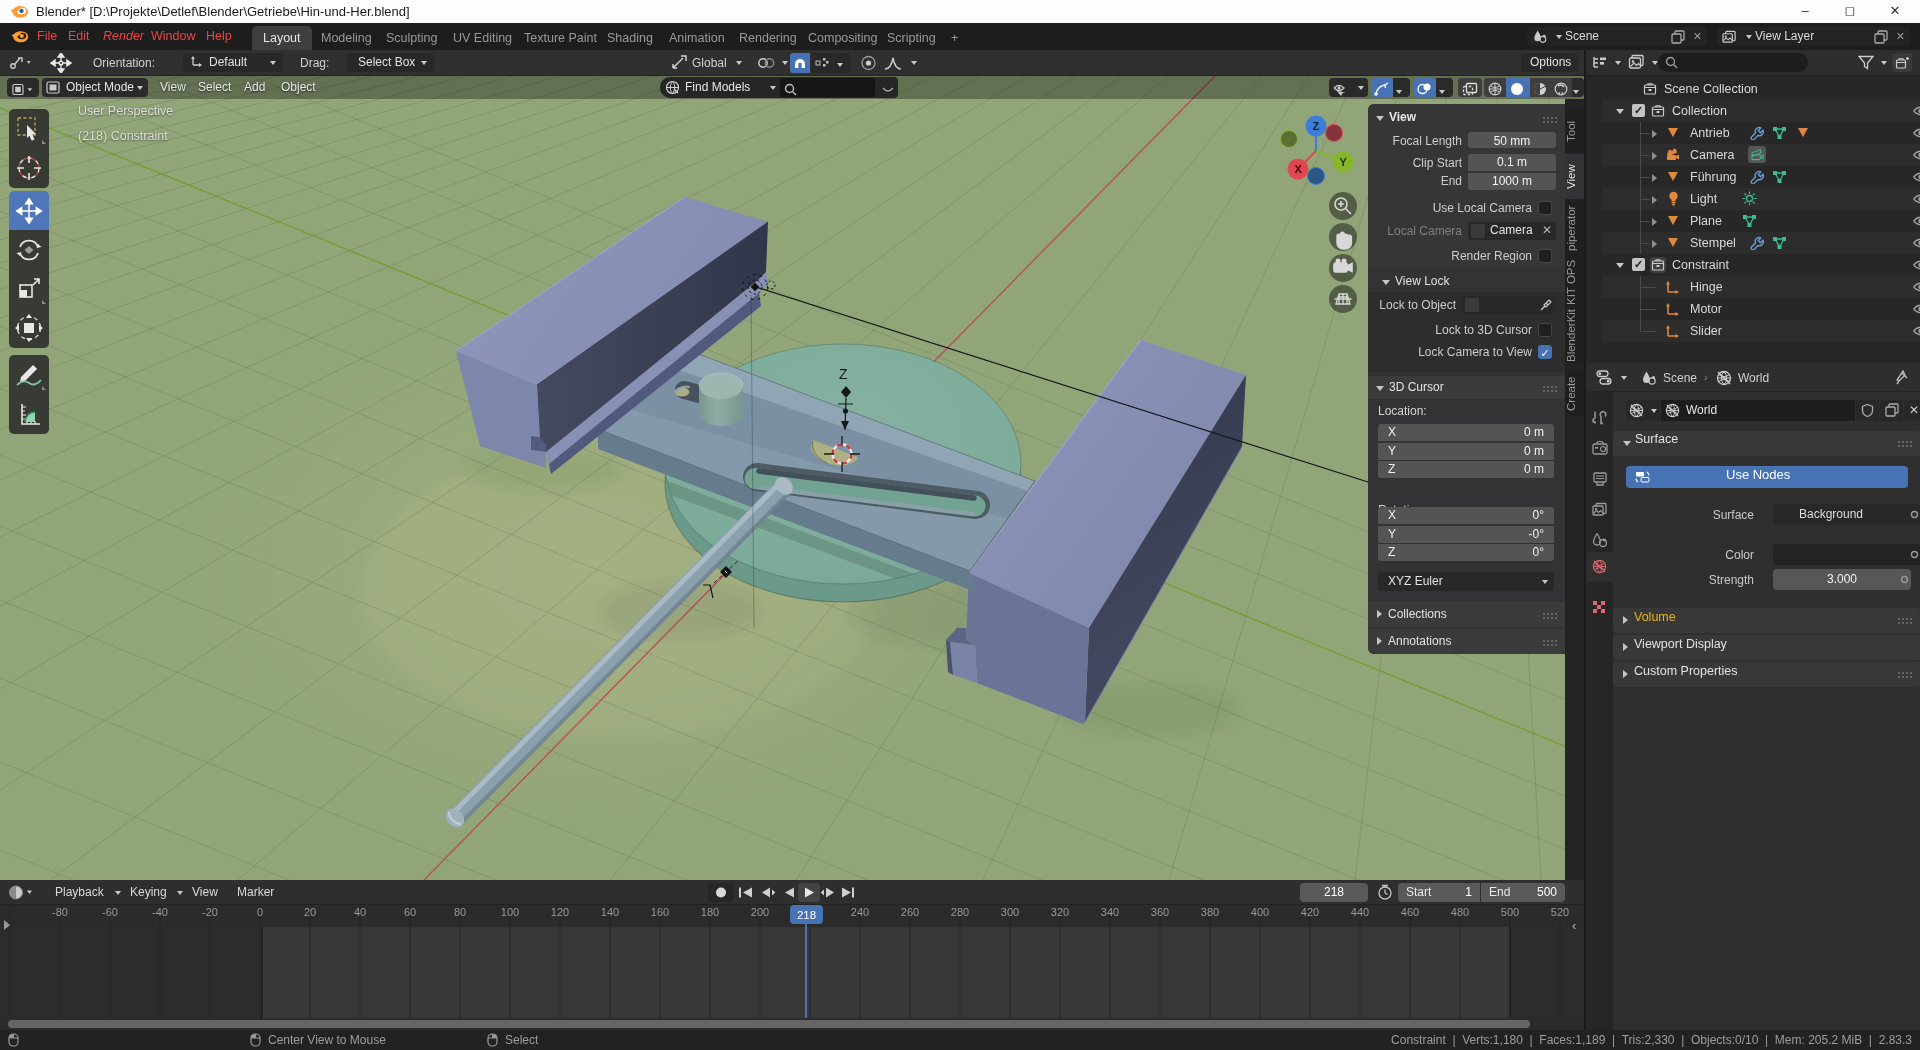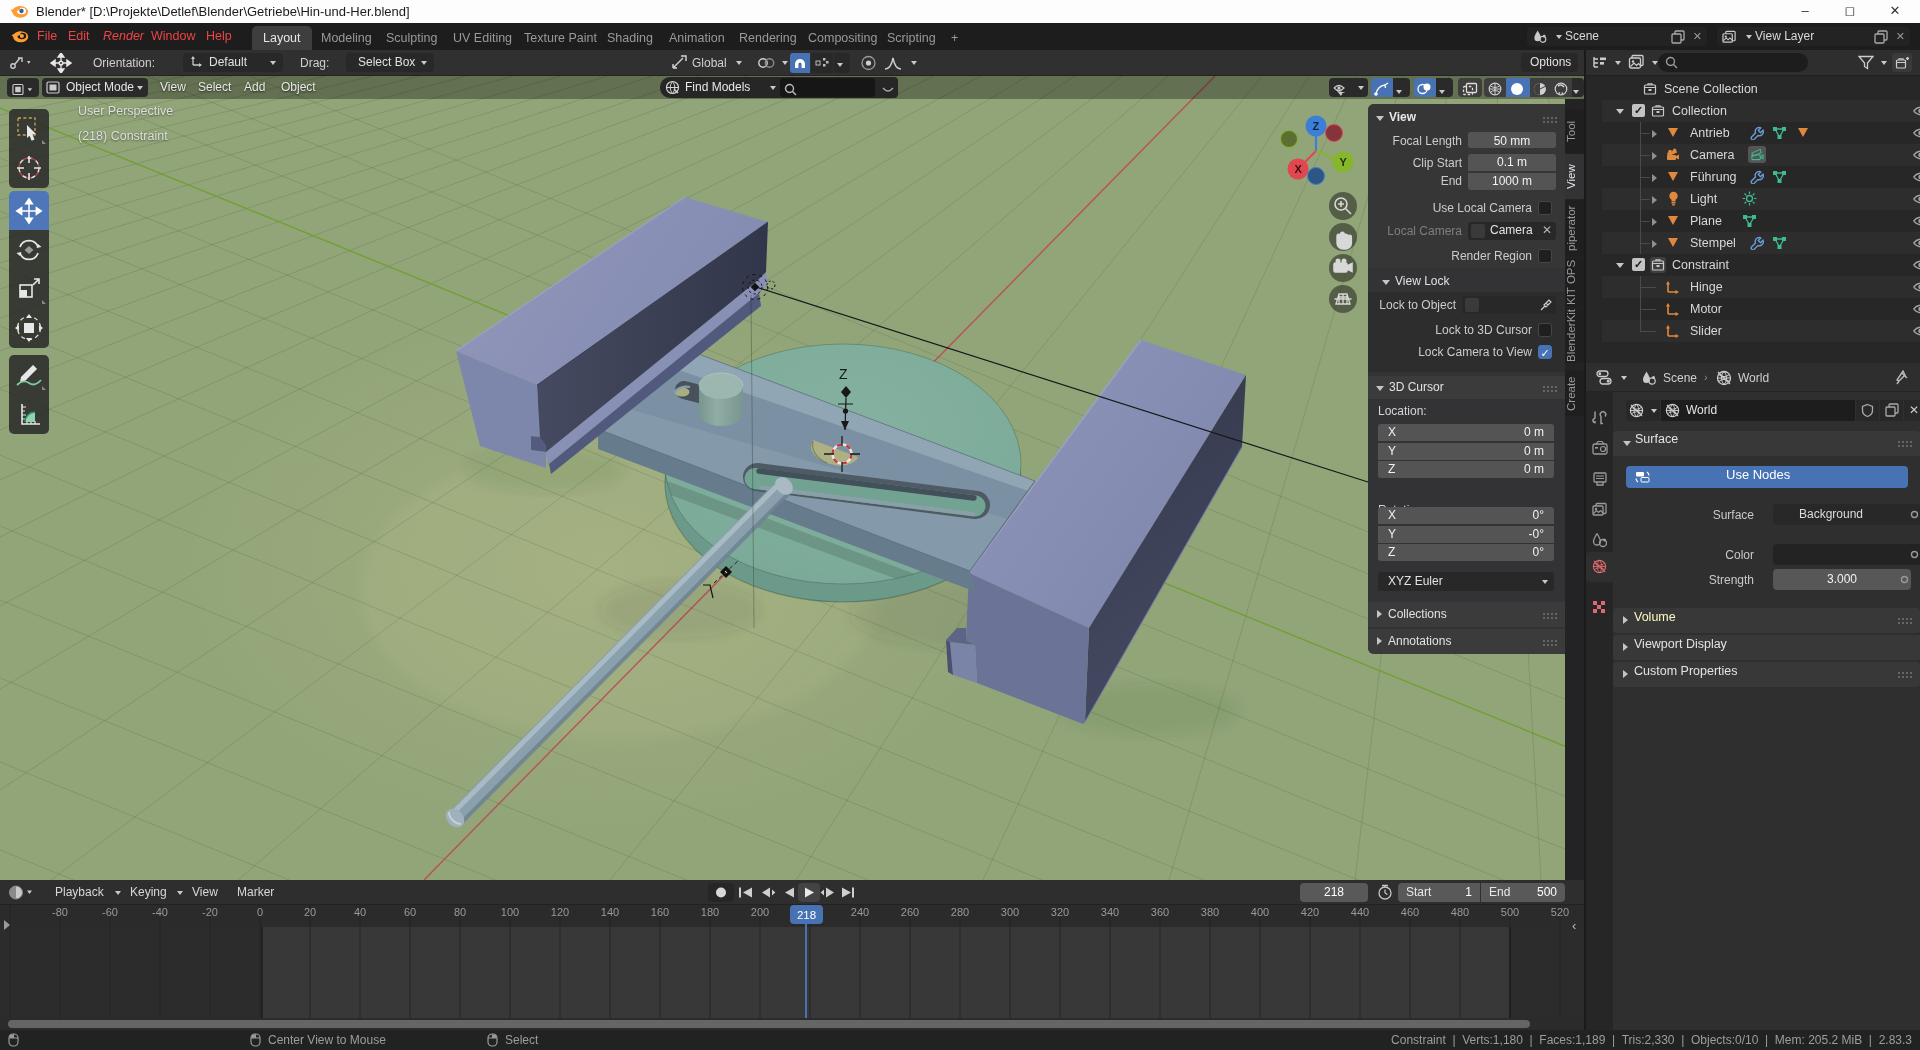--- a/index.html
+++ b/index.html
@@ -1122,21 +1122,21 @@
           </span>
   </div>
   <div style="position:absolute;left:0;top:177px;width:307px;height:22px;">
     <span class="prop-row-label" style="left:0;top:4px;width:141px;">Strength</span>
     <span style="position:absolute;left:160px;top:0;width:138px;height:21px;background:#575757;border-radius:4px;color:#f2f2f2;font-size:12px;text-align:center;line-height:21px;">3.000</span>
     <svg style="position:absolute;right:11px;top:6px" width="9" height="9" viewBox="0 0 9 9">
             <circle cx="4.5" cy="4.5" r="3" fill="none" stroke="#999" stroke-width="1.4"></circle>
           </svg>
   </div>
   <div style="position:absolute;left:0;top:216px;width:307px;height:25px;background:#383838;border-radius:4px;">
-    <span class="tri-r" style="margin:8px 6px 0 10px;"></span><span style="font-size:12.5px;color:#fef9c3;vertical-align:3px;">Volume</span><span class="dots" style="top:9px;"></span>
+    <span class="tri-r" style="margin:8px 6px 0 10px;"></span><span style="font-size:12.5px;color:#eab308;vertical-align:3px;">Volume</span><span class="dots" style="top:9px;"></span>
   </div>
   <div style="position:absolute;left:0;top:243px;width:369px;height:25px;background:#383838;border-radius:4px;">
     <span class="tri-r" style="margin:8px 6px 0 10px;"></span><span style="font-size:12.5px;color:#e2e2e2;vertical-align:3px;">Viewport Display</span><span class="dots" style="top:9px;"></span>
   </div>
   <div style="position:absolute;left:0;top:270px;width:307px;height:25px;background:#383838;border-radius:4px;">
     <span class="tri-r" style="margin:8px 6px 0 10px;"></span><span style="font-size:12.5px;color:#e2e2e2;vertical-align:3px;">Custom Properties</span><span class="dots" style="top:9px;"></span>
   </div>
 </div>
     </div>
 

